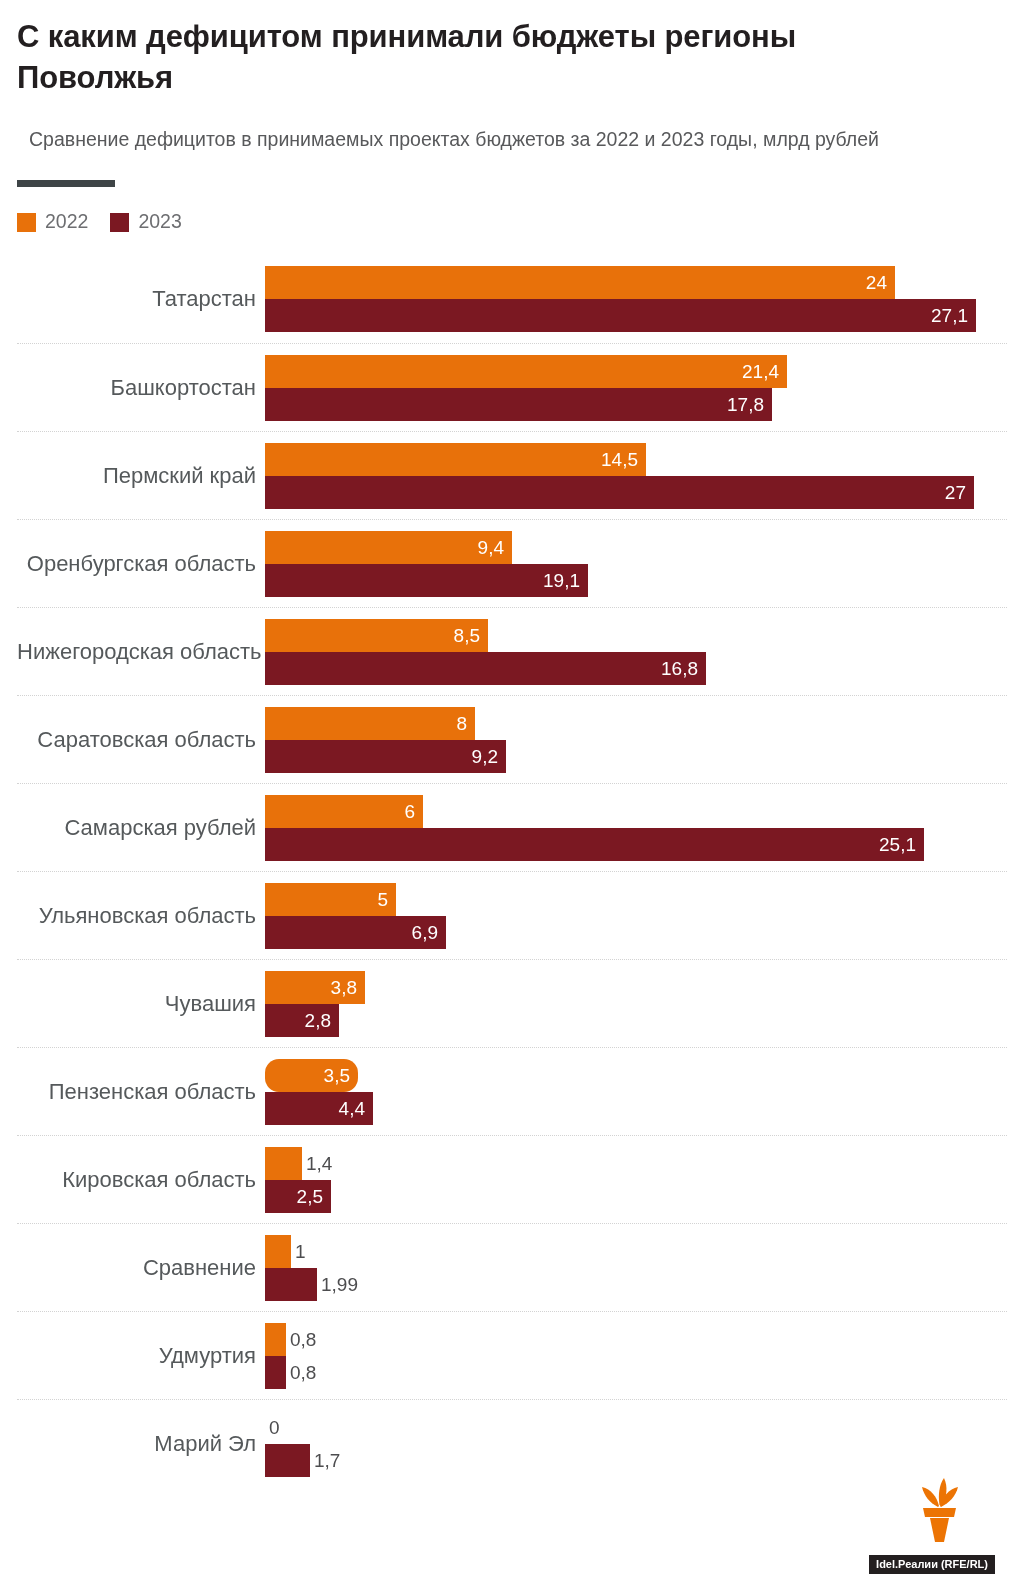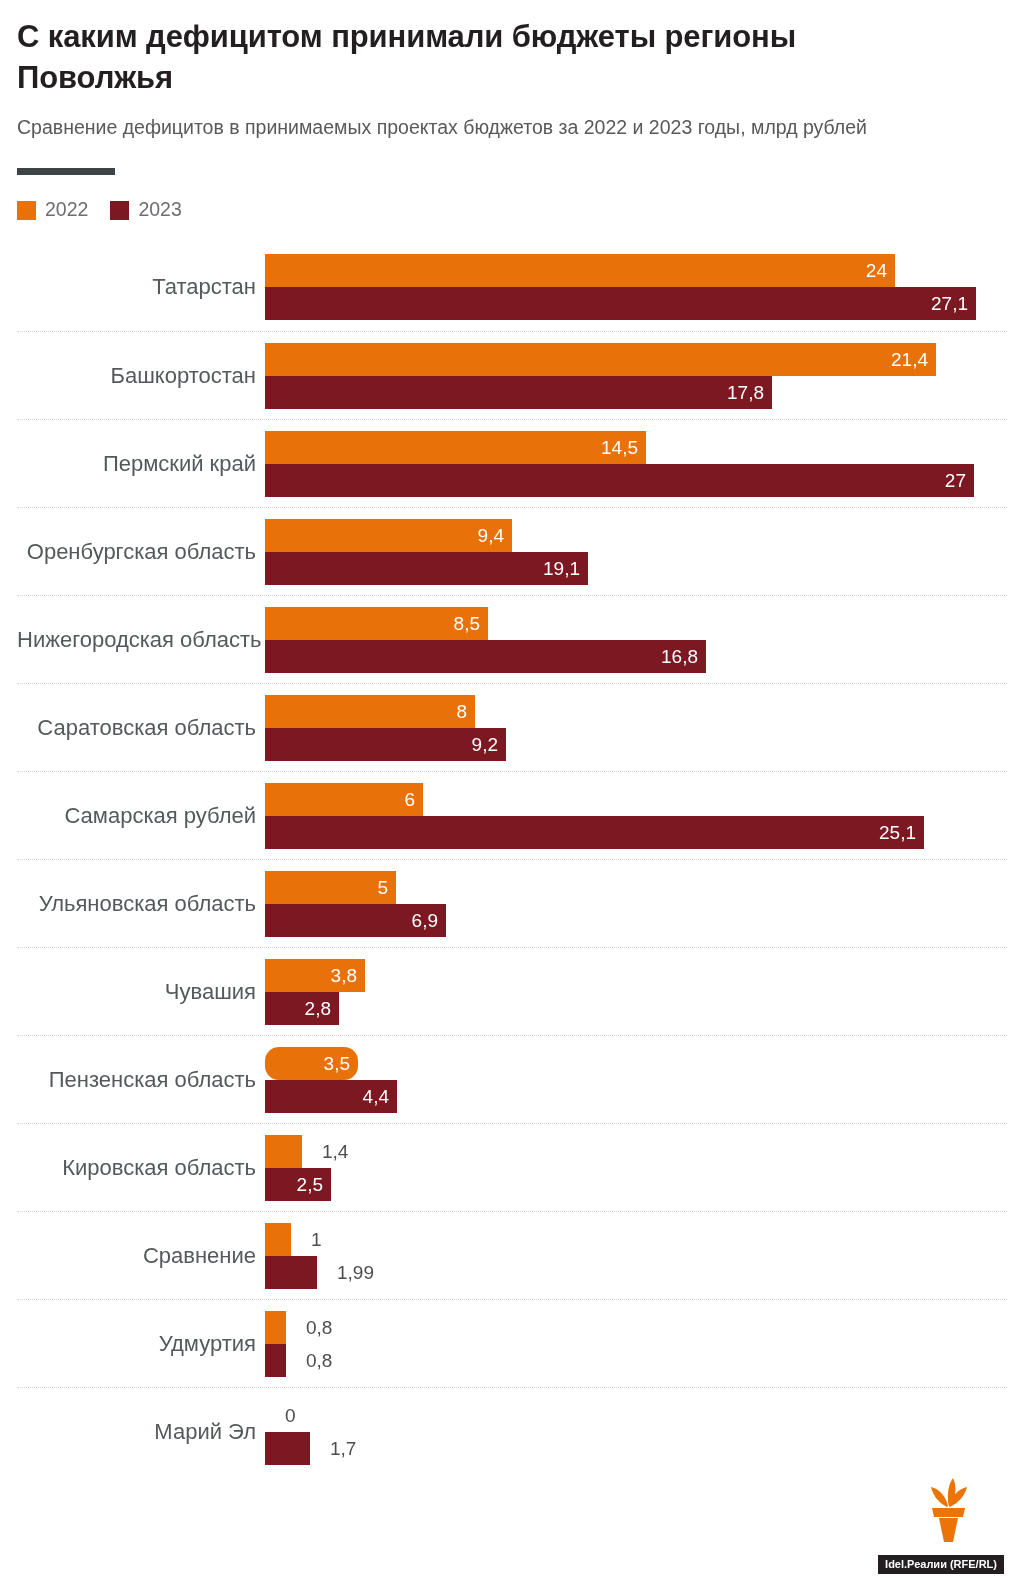--- a/index.html
+++ b/index.html
@@ -31,21 +31,21 @@
     padding-top: 16px;
     font-size: 31px;
     line-height: 1.33;
     font-weight: bold;
     letter-spacing: -0.1px;
     color: #231f20;
     max-width: 900px;
   }
 
   .chart-subtitle {
-    margin: 0;
+    margin: 12px;
     padding-top: 16px;
     font-size: 19.5px;
     line-height: 1.42;
     font-weight: normal;
     color: #58595b;
     max-width: 960px;
   }
 
   .title-rule {
     width: 98px;
@@ -137,30 +137,30 @@
   .bar-value-in {
     color: #ffffff;
     font-size: 19px;
     padding-right: 8px;
     white-space: nowrap;
     line-height: 1;
   }
   .bar-value-out {
     color: #4d4d4f;
     font-size: 19px;
-    padding-left: 20px;
+    padding-left: 4px;
     white-space: nowrap;
     line-height: 1;
     flex: 0 0 auto;
   }
 
   
   .footer {
     position: absolute;
-    right: 20px;
+    right: 29px;
     bottom: 8px;
     width: 160px;
     height: 110px;
     text-align: center;
   }
   .logo-torch {
     position: absolute;
     right: 28px;
     bottom: 34px;
     width: 56px;
@@ -214,21 +214,21 @@
             <div class="bar y2023" style="width: 711px;">
               <span class="bar-value-in">27,1</span>
             </div>
           </div>
         </div>
       </div>
       <div class="row">
         <div class="row-label">Башкортостан</div>
         <div class="bars">
           <div class="bar-wrap">
-            <div class="bar y2022" style="width: 671px;">
+            <div class="bar y2022" style="width: 522px;">
               <span class="bar-value-in">21,4</span>
             </div>
           </div>
           <div class="bar-wrap">
             <div class="bar y2023" style="width: 507px;">
               <span class="bar-value-in">17,8</span>
             </div>
           </div>
         </div>
       </div>
@@ -339,21 +339,21 @@
       </div>
       <div class="row">
         <div class="row-label">Пензенская область</div>
         <div class="bars">
           <div class="bar-wrap">
             <div class="bar y2022" style="width: 93px; border-radius: 14px;">
               <span class="bar-value-in">3,5</span>
             </div>
           </div>
           <div class="bar-wrap">
-            <div class="bar y2023" style="width: 132px;">
+            <div class="bar y2023" style="width: 108px;">
               <span class="bar-value-in">4,4</span>
             </div>
           </div>
         </div>
       </div>
       <div class="row">
         <div class="row-label">Кировская область</div>
         <div class="bars">
           <div class="bar-wrap">
             <div class="bar y2022" style="width: 37px;"></div>

